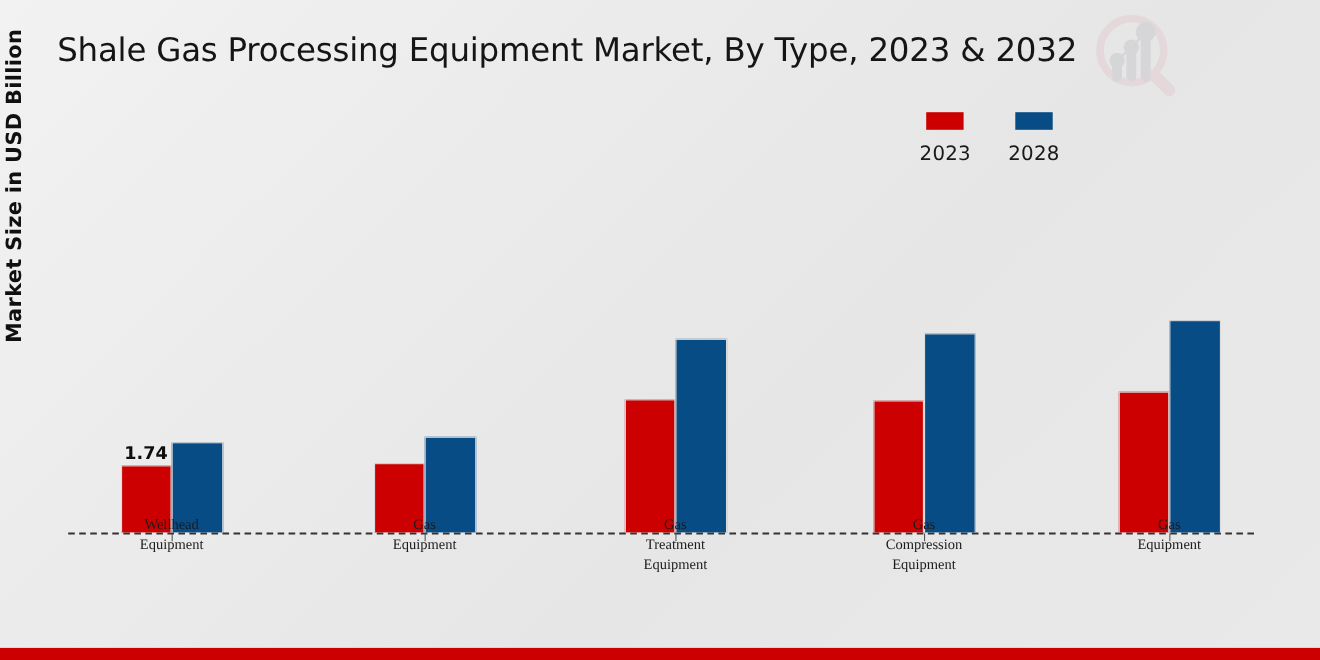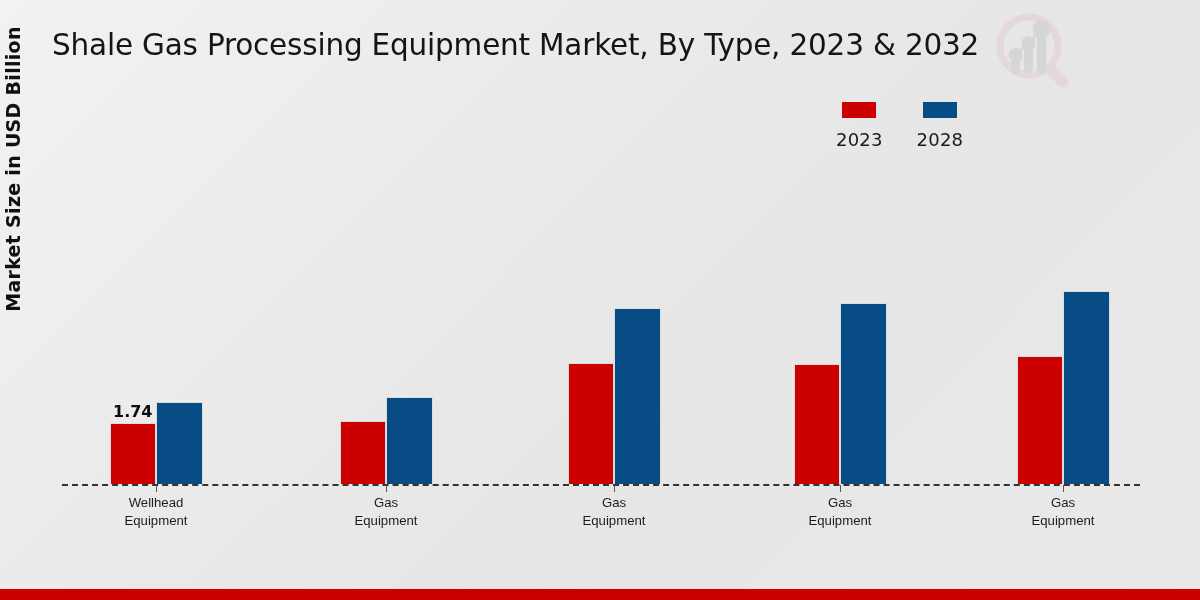--- a/index.html
+++ b/index.html
@@ -90,27 +90,27 @@
 
   .tick {
     position: absolute;
     width: 0; height: 7px;
     border-left: 1.5px solid #555;
     top: 485px;
   }
 
   .cat-label {
     position: absolute;
-    top: 494px;
+    top: 468px;
     width: 190px;
     text-align: center;
     font-size: 13.2px;
     line-height: 18px;
     color: #1c1c1c;
-    font-family: Liberation Sans, sans-serif;
+    font-family: Liberation Serif, serif;
   }
 
   .value-label {
     position: absolute;
     font-size: 16px;
     font-weight: 700;
     color: #0d0d0d;
     font-family: "DejaVu Sans", sans-serif;
     white-space: nowrap;
   }
@@ -176,28 +176,30 @@
     <div class="cat-label" style="left:291px;">
       <div>Gas</div>
       <div>Equipment</div>
     </div>
 
     <div class="bar red" style="left:568px; width:46px; top:363px; height:121px;"></div>
     <div class="bar blue" style="left:614px; width:47px; top:308px; height:176px;"></div>
     <div class="tick" style="left:614px;"></div>
     <div class="cat-label" style="left:519px;">
       <div>Gas</div>
+      <div>Treatment</div>
       <div>Equipment</div>
     </div>
 
     <div class="bar red" style="left:794px; width:46px; top:364px; height:120px;"></div>
     <div class="bar blue" style="left:840px; width:47px; top:303px; height:181px;"></div>
     <div class="tick" style="left:840px;"></div>
     <div class="cat-label" style="left:745px;">
       <div>Gas</div>
+      <div>Compression</div>
       <div>Equipment</div>
     </div>
 
     <div class="bar red" style="left:1017px; width:46px; top:356px; height:128px;"></div>
     <div class="bar blue" style="left:1063px; width:47px; top:291px; height:193px;"></div>
     <div class="tick" style="left:1063px;"></div>
     <div class="cat-label" style="left:968px;">
       <div>Gas</div>
       <div>Equipment</div>
     </div>

